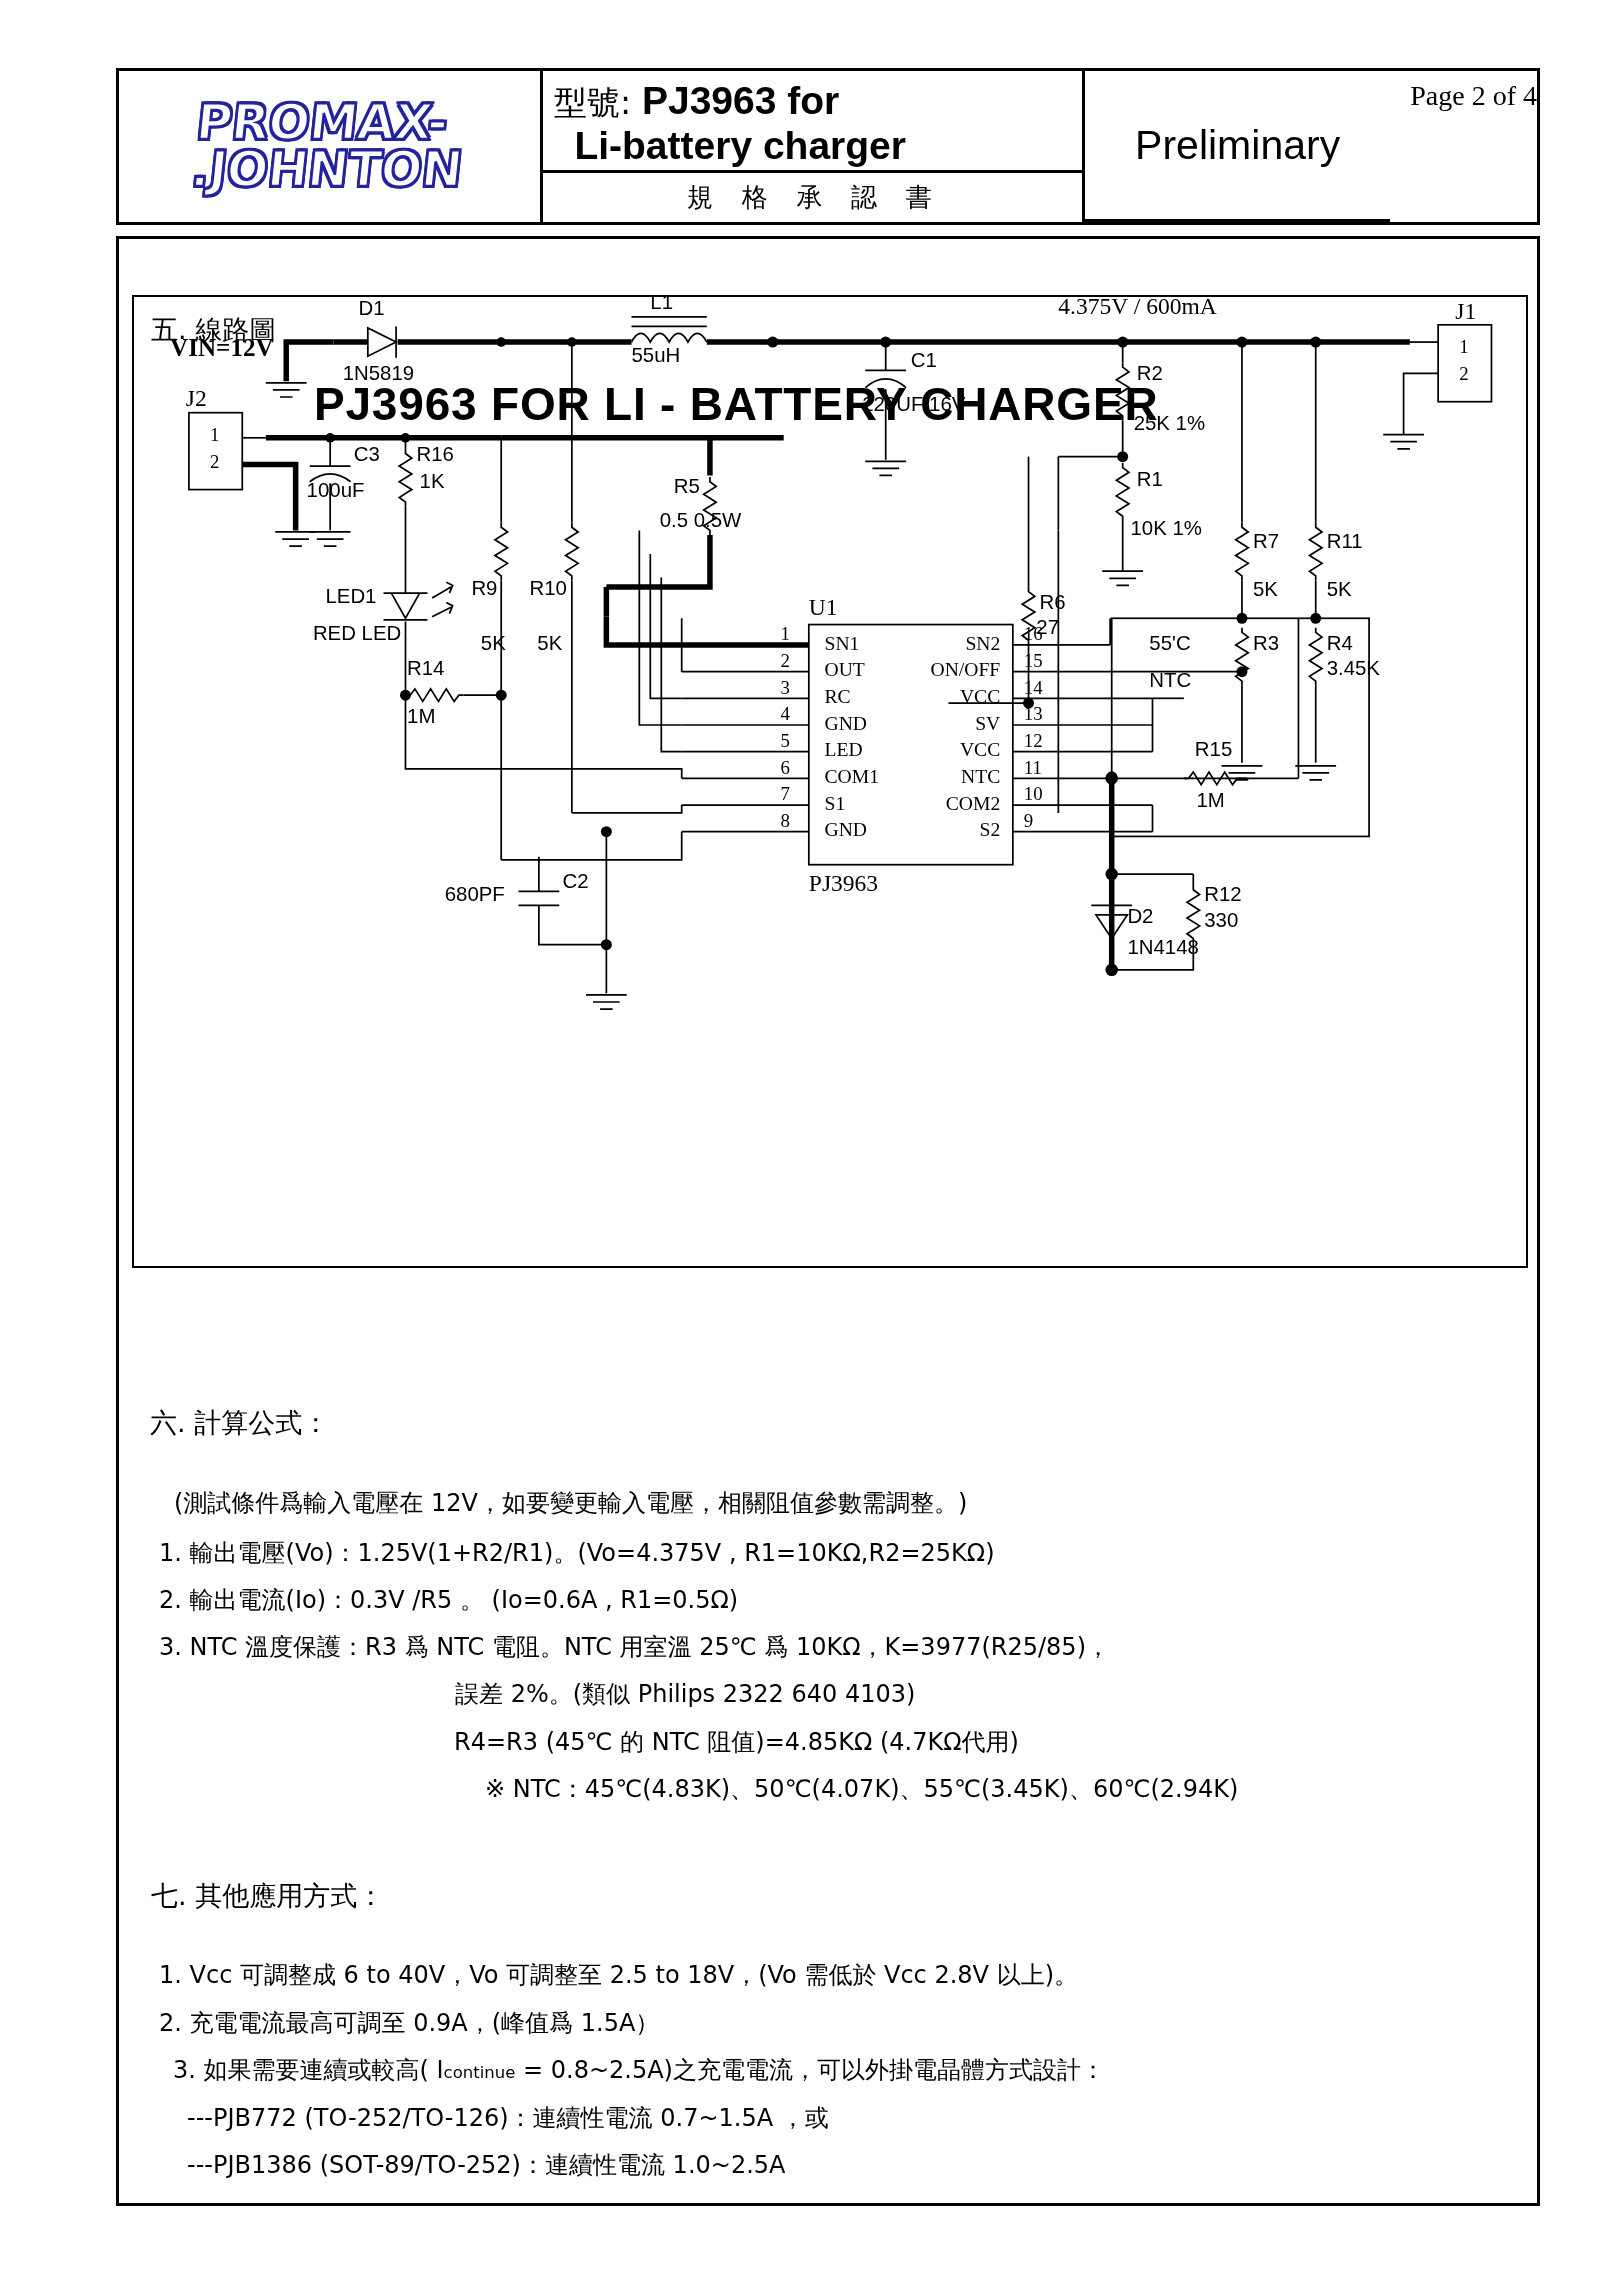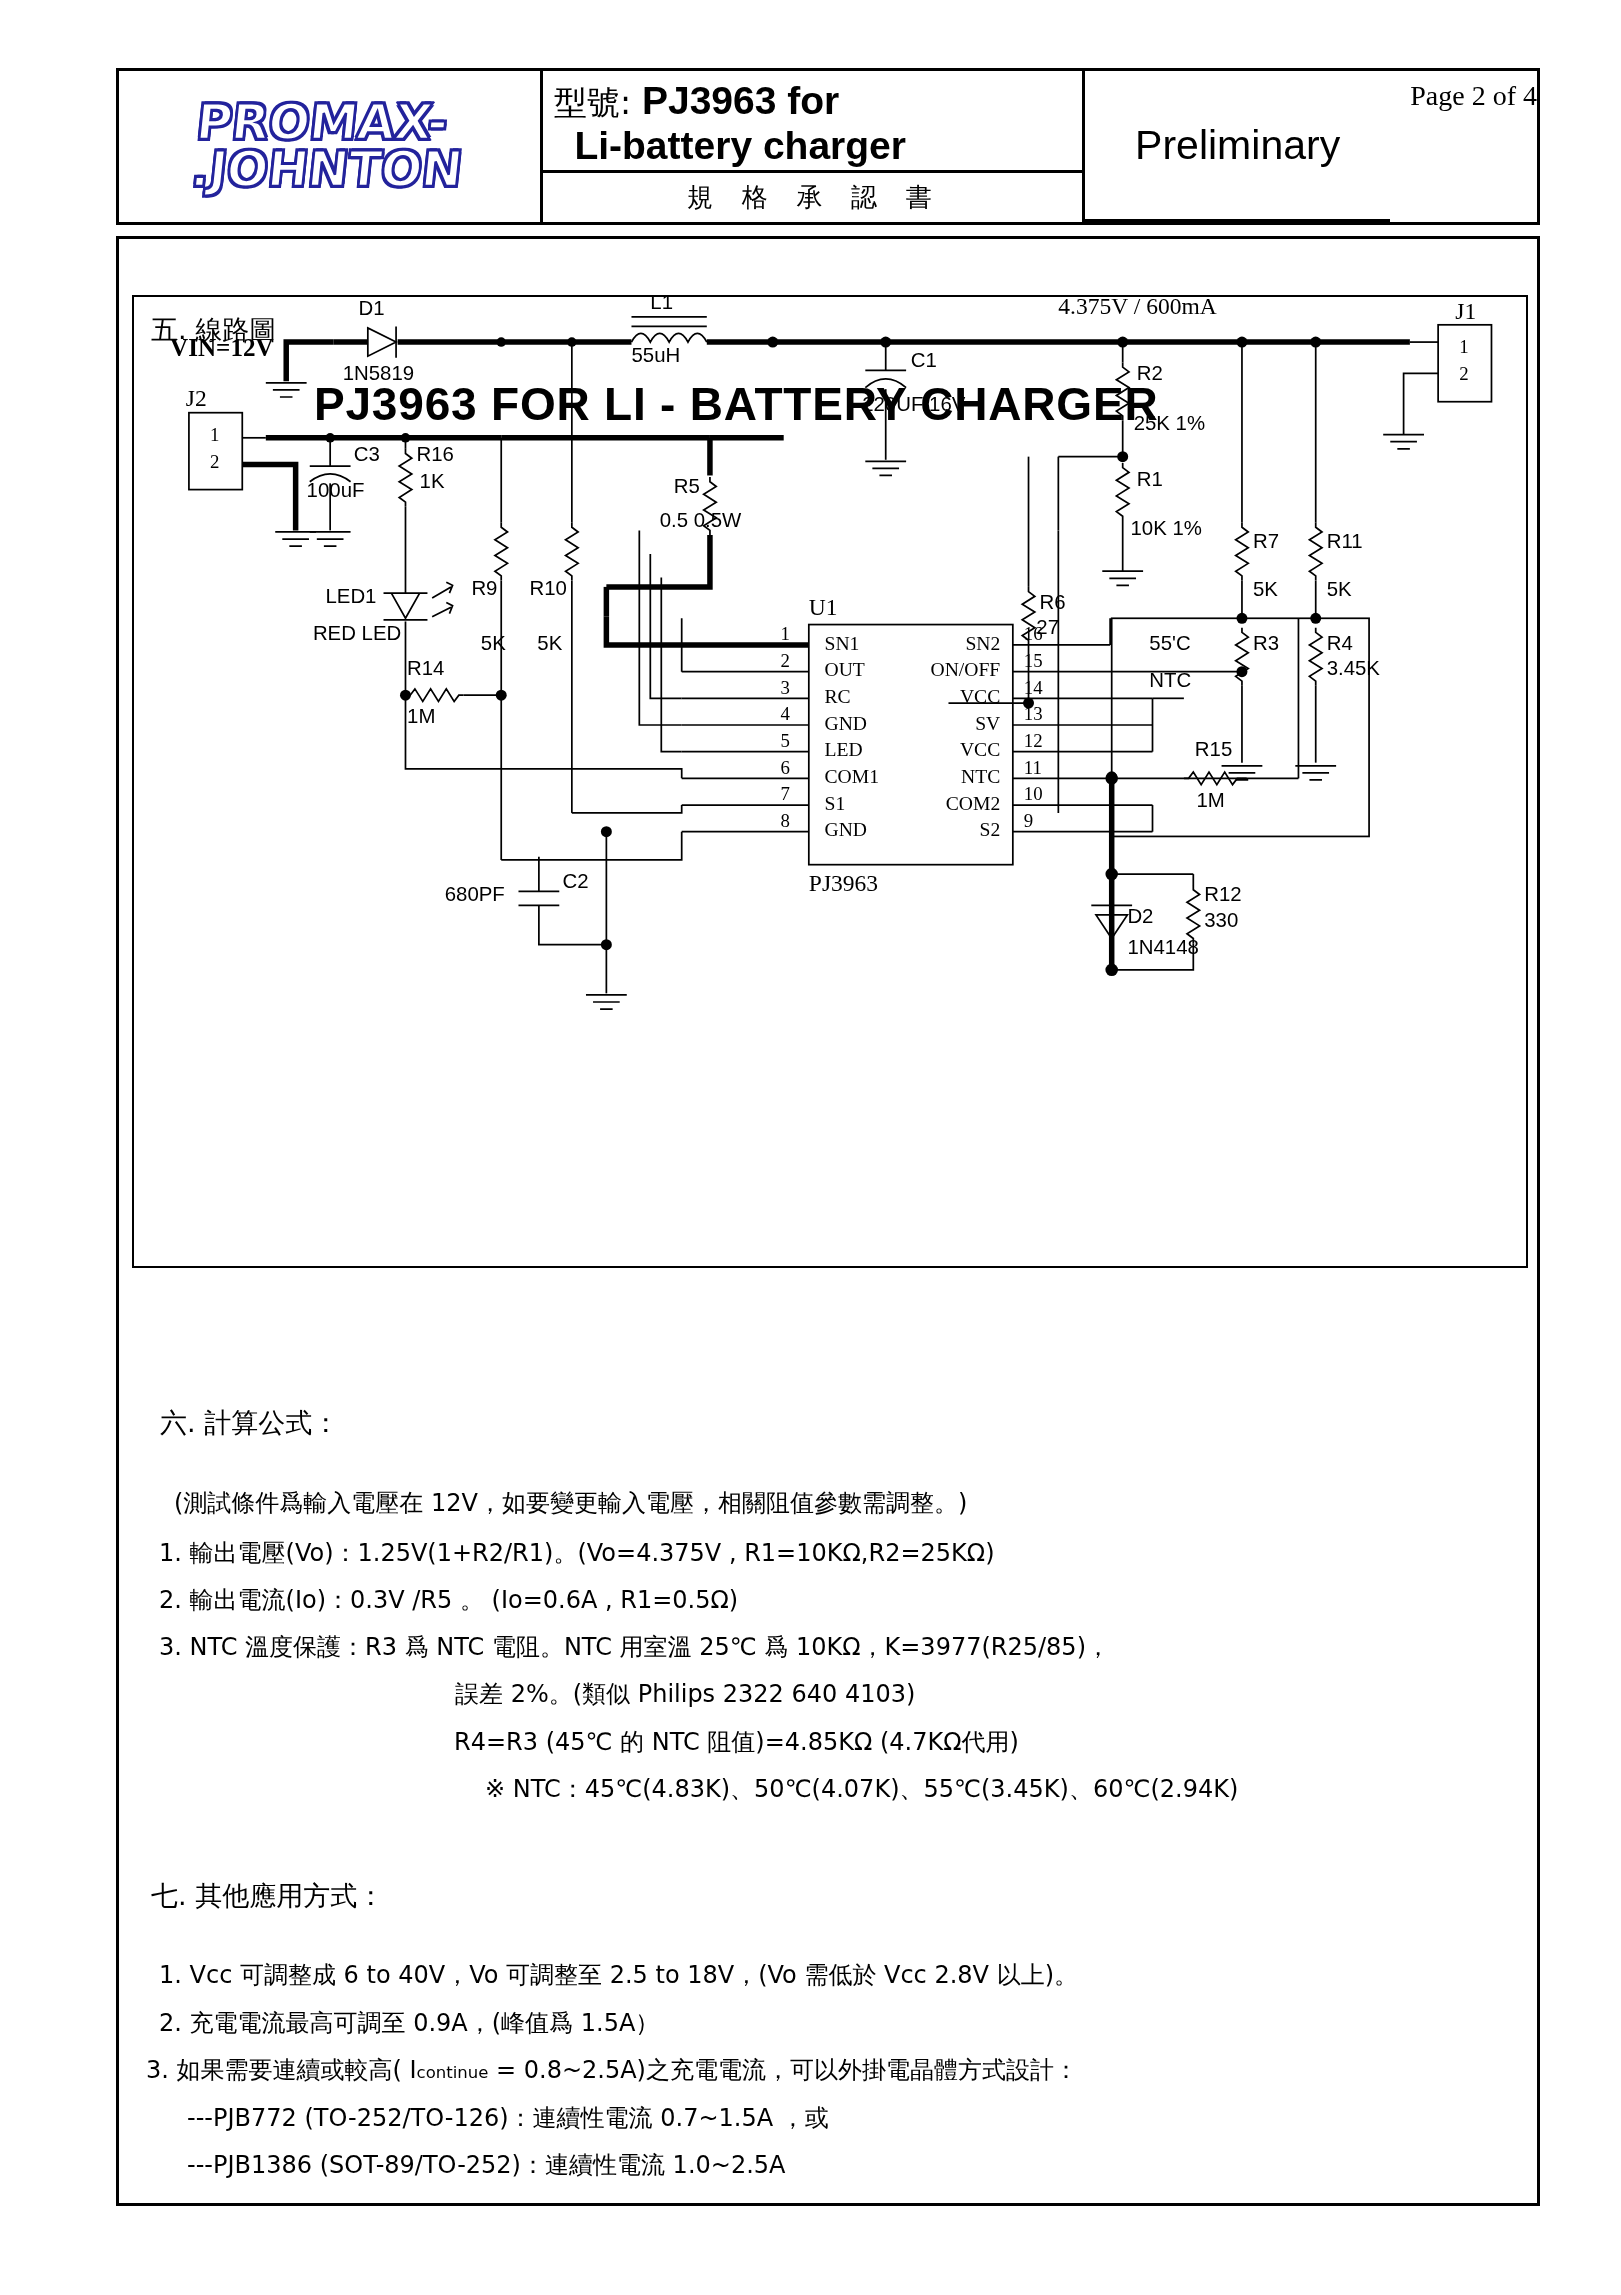--- a/index.html
+++ b/index.html
@@ -425,30 +425,30 @@
     <path class="w" d="M1300,650 L1300,690 L1248,690" opacity="0"></path>
     <path class="w" d="M1300,684 L1300,690" opacity="0"></path>
     <path class="w" d="M1340,514 L1340,616" opacity="0"></path>
     <path class="w" d="M1300,514 L1340,514"></path>
     <path class="w" d="M1300,514 L1300,582"></path>
     <path class="w" d="M1300,582 L1340,582" opacity="0"></path>
     <path class="w" d="M1300,650 L1300,684"></path>
     <path class="w" d="M1340,514 L1340,430 L1414,430" opacity="0"></path>
   </svg>
 
-  <div class="sec-title" style="left:160px;top:1405px">六. 計算公式：</div>
+  <div class="sec-title" style="left:150px;top:1405px">六. 計算公式：</div>
   <div class="txt" style="left:174px;top:1487px;">(測試條件爲輸入電壓在 12V，如要變更輸入電壓，相關阻值參數需調整。)</div>
   <div class="txt" style="left:159px;top:1537px;">1.  輸出電壓(Vo)：1.25V(1+R2/R1)。(Vo=4.375V , R1=10KΩ,R2=25KΩ)</div>
   <div class="txt" style="left:159px;top:1584px;">2.  輸出電流(Io)：0.3V /R5  。            (Io=0.6A , R1=0.5Ω)</div>
   <div class="txt" style="left:159px;top:1631px;">3.  NTC 溫度保護：R3 爲 NTC 電阻。NTC 用室溫 25℃ 爲 10KΩ，K=3977(R25/85)，</div>
   <div class="txt" style="left:455px;top:1678px;">誤差 2%。(類似 Philips 2322 640 4103)</div>
   <div class="txt" style="left:454px;top:1726px;">R4=R3 (45℃ 的 NTC 阻值)=4.85KΩ  (4.7KΩ代用)</div>
   <div class="txt" style="left:485px;top:1773px;">※ NTC：45℃(4.83K)、50℃(4.07K)、55℃(3.45K)、60℃(2.94K)</div>
 
   <div class="sec-title" style="left:151px;top:1878px">七. 其他應用方式：</div>
   <div class="txt" style="left:159px;top:1959px;">1.  Vcc 可調整成 6 to 40V，Vo 可調整至 2.5 to 18V，(Vo 需低於 Vcc 2.8V 以上)。</div>
   <div class="txt" style="left:159px;top:2007px;">2.  充電電流最高可調至 0.9A，(峰值爲 1.5A）</div>
-  <div class="txt" style="left:146px;top:2054px;"><span>3.  如果需要連續或較高( I</span><span class="sub">continue</span><span> = 0.8~2.5A)之充電電流，可以外掛電晶體方式設計：</span></div>
+  <div class="txt" style="left:173px;top:2054px;"><span>3.  如果需要連續或較高( I</span><span class="sub">continue</span><span> = 0.8~2.5A)之充電電流，可以外掛電晶體方式設計：</span></div>
   <div class="txt" style="left:187px;top:2102px;">---PJB772 (TO-252/TO-126)：連續性電流 0.7~1.5A  ，或</div>
   <div class="txt" style="left:187px;top:2149px;">---PJB1386 (SOT-89/TO-252)：連續性電流 1.0~2.5A</div>
 
 </div>
 
 
 </body></html>

